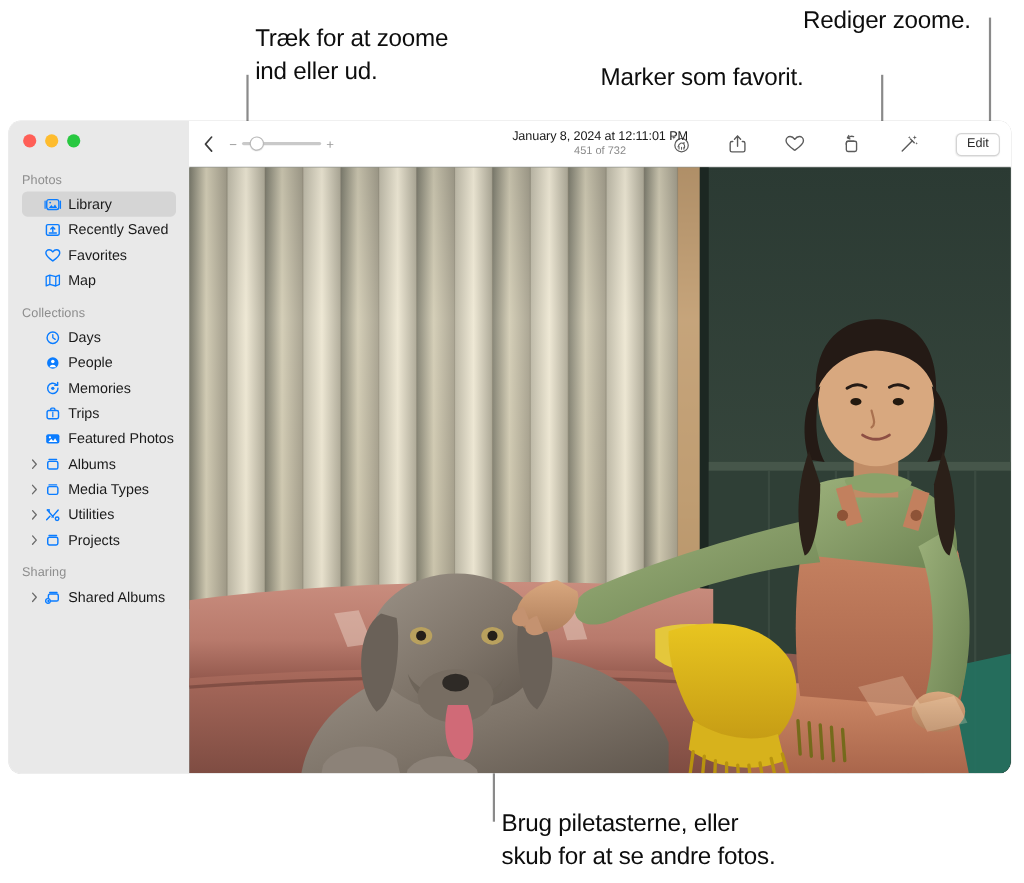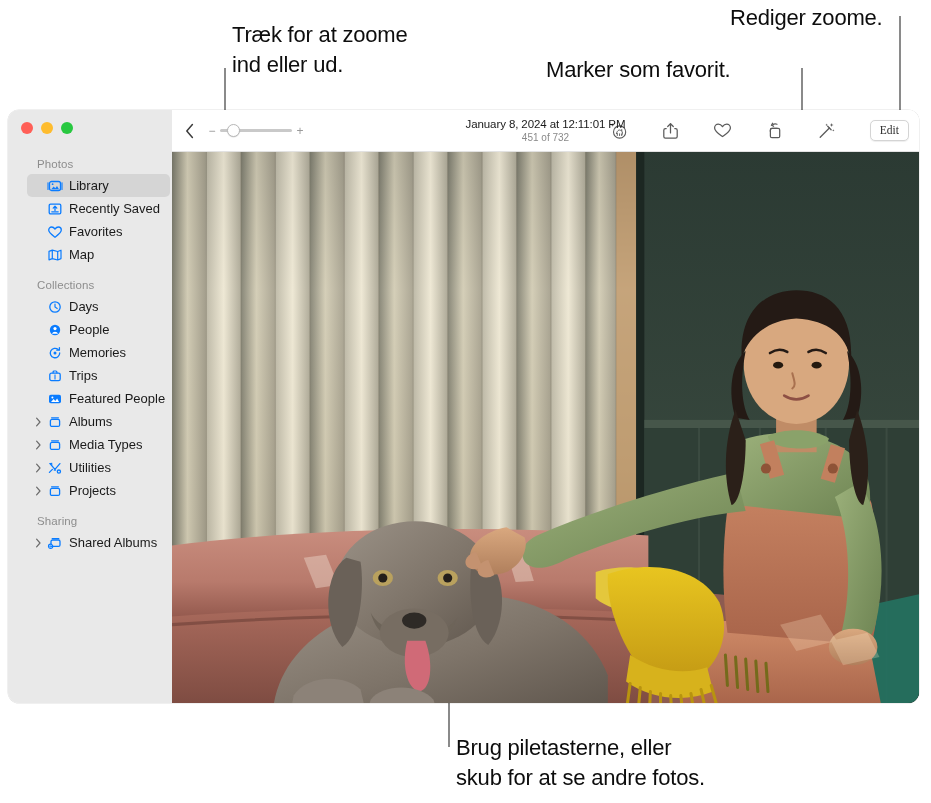--- a/index.html
+++ b/index.html
@@ -55,26 +55,26 @@
   }
   .light { width: 12px; height: 12px; border-radius: 50%; }
   .sb-scroll { padding-top: 16px; }
   .sb-header {
     font-size: 11.5px;
     color: #8d8d8d;
     padding: 0 0 4px 12px;
     font-weight: 400;
     letter-spacing: 0.1px;
   }
-  .sb-group { margin-bottom: 13px; padding-left: 17px; }
+  .sb-group { margin-bottom: 13px; }
   .sb-item {
     height: 23px;
     display: flex;
     align-items: center;
-    margin: 0 2px;
+    margin: 0 12px;
     border-radius: 5px;
     padding-left: 5px;
     font-size: 13px;
     color: #1a1a1a;
     position: relative;
   }
   .sb-item.selected { background: #d5d5d5; }
   .sb-disc {
     width: 12px; flex: 0 0 12px;
     display: flex; align-items: center; justify-content: center;
@@ -127,24 +127,23 @@
   .tb-title {
     position: absolute;
     left: 0; right: 0;
     text-align: center;
     pointer-events: none;
   }
   .tb-title .t1 { font-size: 11.5px; color: #1a1a1a; line-height: 14px; letter-spacing: -0.1px;}
   .tb-title .t2 { font-size: 10px; color: #8a8a8a; line-height: 13px; }
   .tb-right {
     margin-left: auto;
-    display: flex; align-items: flex-start;
+    display: flex; align-items: flex-end;
     gap: 30px;
     padding-right: 10px;
-    font-family: Liberation Serif, serif;
   }
   .tb-btn {
     width: 22px; height: 22px;
     display: flex; align-items: center; justify-content: center;
   }
   .edit-btn {
     height: 21px;
     padding: 0 9px;
     border: 0.5px solid #d4d4d4;
     border-radius: 5px;
@@ -293,21 +292,21 @@
 
         <div class="sb-item">
           <span class="sb-disc"></span>
           <span class="sb-ico">
             <svg width="16" height="14" viewBox="0 0 16 14">
                   <rect x="2" y="2.8" width="12" height="8.4" rx="1.8" fill="#0A7CFF"></rect>
                   <path d="M4 9.9l2.6-3 1.7 2 1.8-2.4 2 3.4z" fill="#fff"></path>
                   <circle cx="5.4" cy="5.6" r="1" fill="#fff"></circle>
                 </svg>
           </span>
-          <span class="sb-label">Featured People</span>
+          <span class="sb-label">Featured Photos</span>
         </div>
 
         <div class="sb-item">
           <span class="sb-disc">
             <svg width="7" height="10" viewBox="0 0 7 10">
                   <path d="M1.6 1.2L5 5l-3.4 3.8" fill="none" stroke="#6b6b6b" stroke-width="1.2" stroke-linecap="round" stroke-linejoin="round"></path>
                 </svg>
           </span>
           <span class="sb-ico">
             <svg width="16" height="14" viewBox="0 0 16 14">

